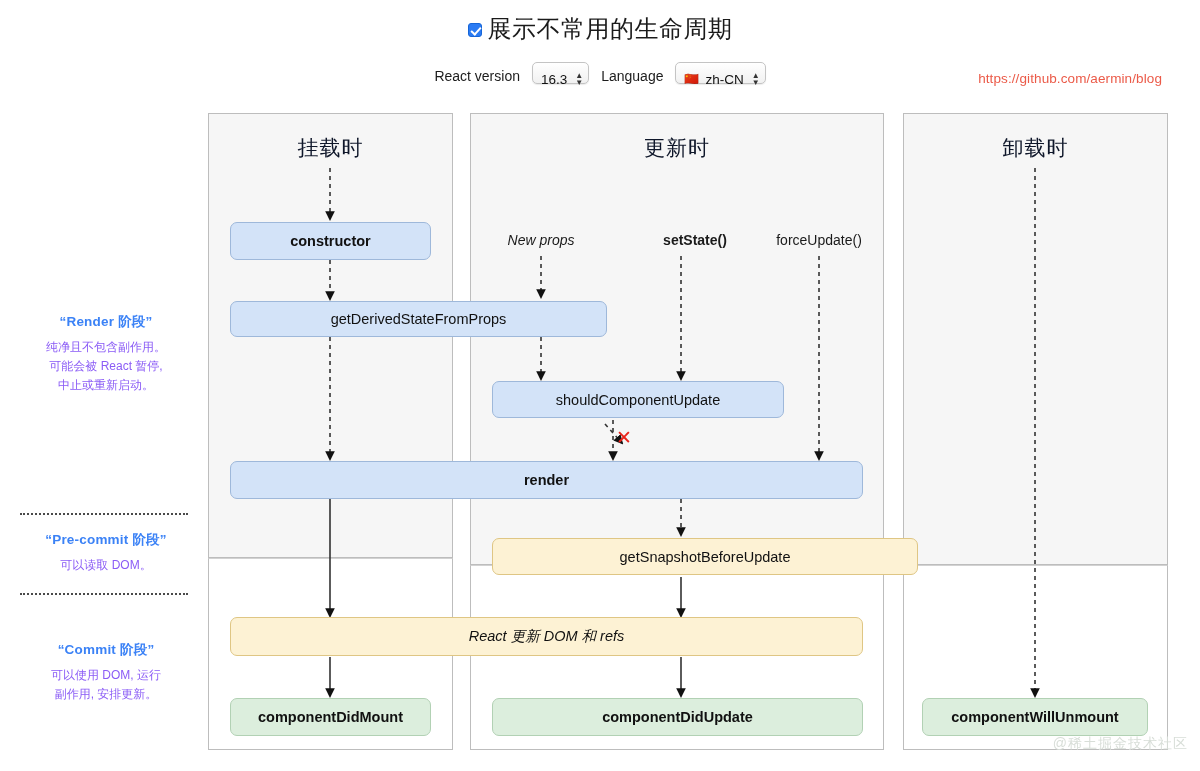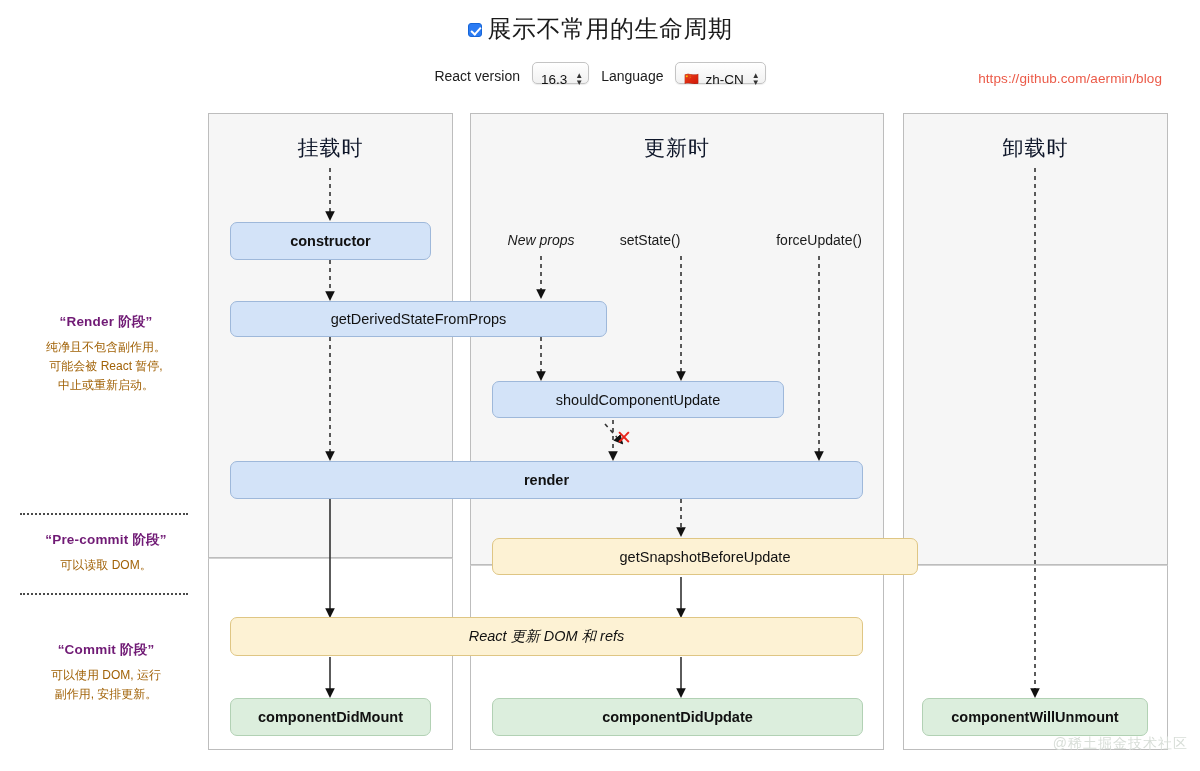--- a/index.html
+++ b/index.html
@@ -89,27 +89,27 @@
 
   
   .phase {
     position: absolute;
     left: 8px; width: 196px;
     text-align: center;
   }
   .phase .p-title {
     font-size: 13.5px;
     font-weight: bold;
-    color: #701a75;
+    color: #3b82f6;
     margin-bottom: 7px;
     letter-spacing: .2px;
   }
   .phase .p-desc {
     font-size: 12px;
-    color: #a16207;
+    color: #8b5cf6;
     line-height: 19px;
   }
   .dotline {
     position: absolute;
     left: 20px; width: 168px; height: 0;
     border-top: 2px dotted #4a4a4a;
   }
 
   
   .panel {
@@ -285,21 +285,21 @@
     <g stroke="#333" stroke-width="1.6" fill="none" marker-end="url(#ah)">
 
       <line x1="330" y1="499" x2="330" y2="616"></line>
       <line x1="681" y1="577" x2="681" y2="616"></line>
       <line x1="330" y1="657" x2="330" y2="696"></line>
       <line x1="681" y1="657" x2="681" y2="696"></line>
     </g>
   </svg>
 
   <div class="trigger ital" style="left:471px; top:232px; width:140px;">New props</div>
-  <div class="trigger" style="left:580px; top:232px; width:140px;">setState()</div>
+  <div class="trigger" style="left:625px; top:232px; width:140px;font-weight:bold;">setState()</div>
   <div class="trigger" style="left:749px; top:232px; width:140px;">forceUpdate()</div>
 
   <div class="nodebox nb-blue b-bold" style="left:230px; top:222px; width:201px; height:38px;">constructor</div>
 
   <div class="nodebox nb-blue" style="left:230px; top:301px; width:377px; height:36px;">getDerivedStateFromProps</div>
 
   <div class="nodebox nb-blue" style="left:492px; top:381px; width:292px; height:37px;">shouldComponentUpdate</div>
 
   <div class="xmark" style="left:616px; top:428px;">✕</div>
 

